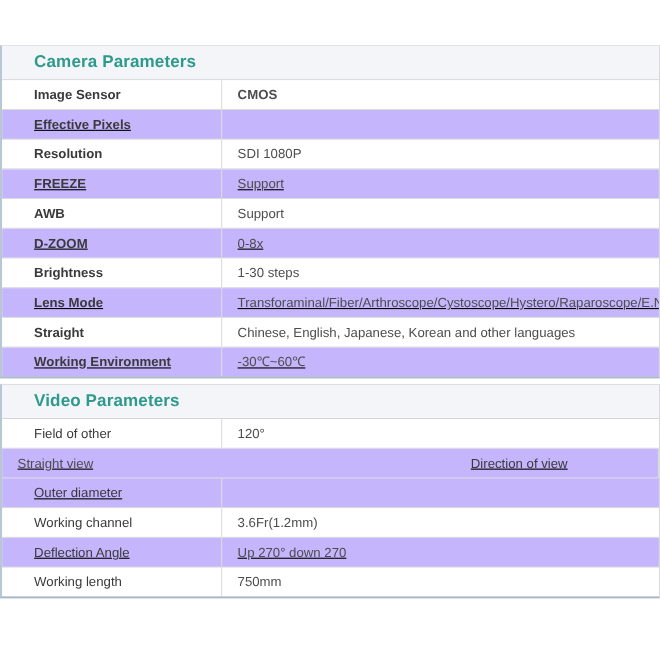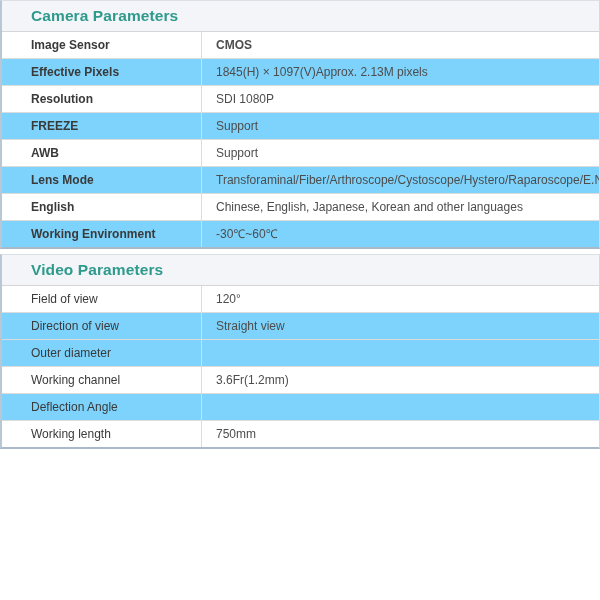--- a/index.html
+++ b/index.html
@@ -12,21 +12,21 @@
   }
   .page { width: 600px; height: 600px; background: #ffffff; }
   .spec-table {
     width: 600px;
     border-left: 2px solid #b9c6d4;
     border-right: 1px solid #d9d9d9;
     border-top: 1px solid #dbe0e7;
     border-bottom: 2px solid #a9b9c9;
     background: #ffffff;
   }
-  .spec-table.first { }
+  .spec-table.first { margin-top: 41px; }
   .spec-table.second { margin-top: 5px; }
   .section-header {
     height: 31px;
     background: #f4f5f9;
     border-bottom: 1px solid #d6d6d6;
     display: flex;
     align-items: center;
     padding-left: 29px;
   }
   .section-title {
@@ -35,21 +35,21 @@
     font-size: 15.5px;
     letter-spacing: 0.1px;
   }
   .row {
     display: flex;
     align-items: stretch;
     border-bottom: 1px solid #dcdcdc;
     background: #ffffff;
   }
   .row:last-child { border-bottom: none; }
-  .row.alt { background: #7dd3fc; }
+  .row.alt { background: #c4b5fd; text-decoration: underline; }
   .cell {
     font-size: 12px;
     padding: 7px 8px 6px 29px;
     color: #333333;
     white-space: nowrap;
     overflow: hidden;
     line-height: 13px;
   }
   .cell.label {
     flex: 0 0 200px;
@@ -73,71 +73,79 @@
     <div class="section-header">
       <span class="section-title">Camera Parameters</span>
     </div>
     <div>
         <div class="row">
           <div class="cell label bold">Image Sensor</div>
           <div class="cell value bold">CMOS</div>
         </div>
         <div class="row alt">
           <div class="cell label bold">Effective Pixels</div>
-          <div class="cell value">1845(H) × 1097(V)Approx. 2.13M pixels</div>
         </div>
         <div class="row">
           <div class="cell label bold">Resolution</div>
           <div class="cell value">SDI 1080P</div>
         </div>
         <div class="row alt">
           <div class="cell label bold">FREEZE</div>
           <div class="cell value">Support</div>
         </div>
         <div class="row">
           <div class="cell label bold">AWB</div>
           <div class="cell value">Support</div>
         </div>
         <div class="row alt">
+          <div class="cell label bold">D-ZOOM</div>
+          <div class="cell value">0-8x</div>
+        </div>
+        <div class="row">
+          <div class="cell label bold">Brightness</div>
+          <div class="cell value">1-30 steps</div>
+        </div>
+        <div class="row alt">
           <div class="cell label bold">Lens Mode</div>
           <div class="cell value">Transforaminal/Fiber/Arthroscope/Cystoscope/Hystero/Raparoscope/E.N.T</div>
         </div>
         <div class="row">
-          <div class="cell label bold">English</div>
+          <div class="cell label bold">Straight</div>
           <div class="cell value">Chinese, English, Japanese, Korean and other languages</div>
         </div>
         <div class="row alt">
           <div class="cell label bold">Working Environment</div>
           <div class="cell value">-30℃~60℃</div>
         </div>
       </div>
   </div>
 
   <div class="spec-table second">
     <div class="section-header">
       <span class="section-title">Video Parameters</span>
     </div>
     <div>
         <div class="row">
-          <div class="cell label">Field of view</div>
+          <div class="cell label">Field of other</div>
           <div class="cell value">120°</div>
         </div>
         <div class="row alt">
+          <div class="cell value">Straight view</div>
           <div class="cell label">Direction of view</div>
-          <div class="cell value">Straight view</div>
         </div>
         <div class="row alt">
           <div class="cell label">Outer diameter</div>
         </div>
         <div class="row">
           <div class="cell label">Working channel</div>
           <div class="cell value">3.6Fr(1.2mm)</div>
         </div>
         <div class="row alt">
           <div class="cell label">Deflection Angle</div>
+          <div class="cell value">Up 270° down 270</div>
         </div>
         <div class="row">
           <div class="cell label">Working length</div>
           <div class="cell value">750mm</div>
         </div>
       </div>
   </div>
 
 </div>
 

